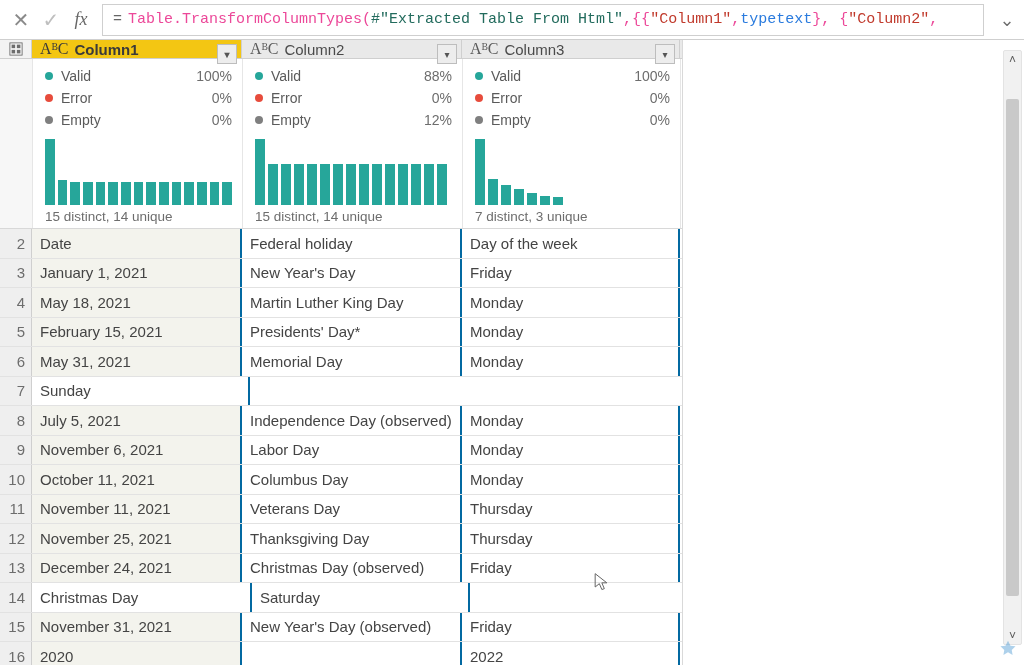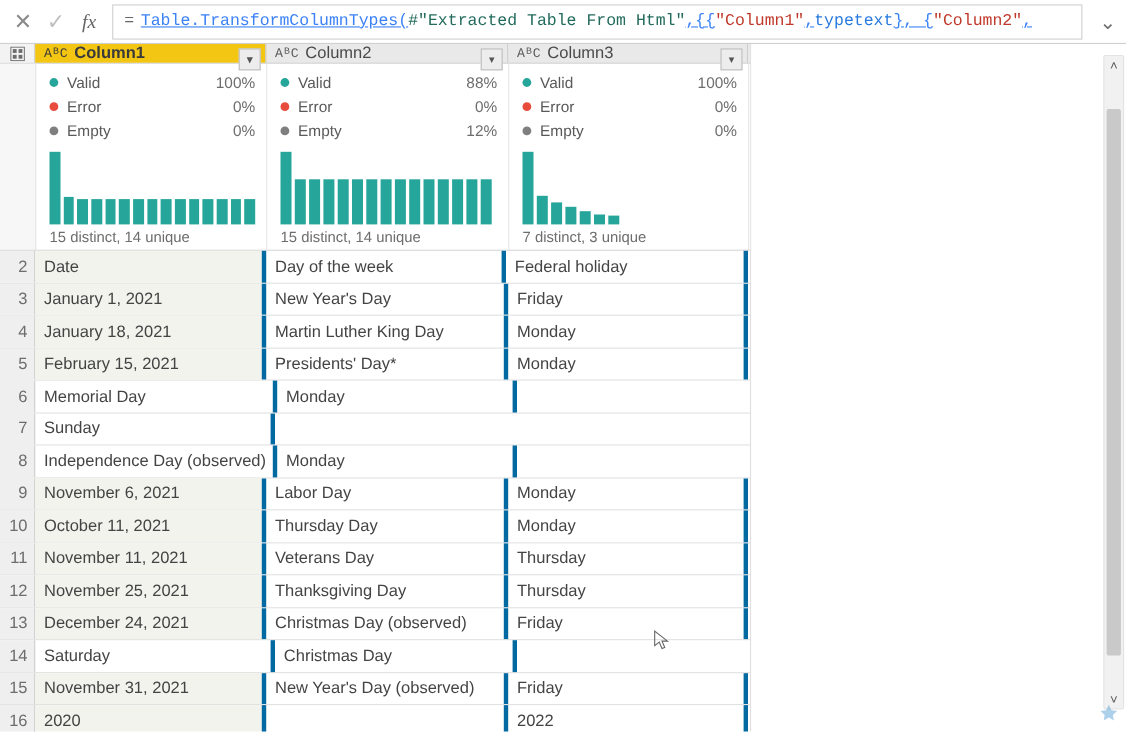--- a/index.html
+++ b/index.html
@@ -43,21 +43,21 @@
     display: flex;
     align-items: center;
     padding: 0 10px;
     font-family: Consolas, "Courier New", monospace;
     font-size: 15px;
     color: #444;
     white-space: nowrap;
     overflow: hidden;
   }
   .formula-box .eq { color: #666; margin-right:6px;}
-  .formula-box .tok-plain { color: #3b82f6; text-decoration: underline; }
+  .formula-box .tok-plain { color: #ec4899; }
   .formula-box .tok-step  { color: #226b5d; }
   .formula-box .tok-str   { color: #c0392b; }
   .formula-box .tok-kw    { color: #2a7bde; }
   .chev-down {
     width: 34px;
     height: 30px;
     display:flex;align-items:center;justify-content:center;
     color:#6d6d6d;
     cursor:pointer;
     font-size:18px;
@@ -137,24 +137,24 @@
     font-size:15px;
     color:#4a4a4a;
     cursor:pointer;
   }
   .col-header.selected {
     background:#f3c613;
     color:#3a3a3a;
     font-weight:600;
   }
   .col-header .type-badge {
-    font-size:12px;
+    font-size:16px;
     color:#5a5a5a;
     margin-right:6px;
-    font-family:Liberation Mono, monospace;
+    font-family:Liberation Serif, serif;
     font-weight:400;
   }
   .col-header.selected .type-badge { color:#3a3a3a;}
   .col-header .filter-btn {
     position:absolute;
     right:4px;
     top:4px;
     width:20px;height:20px;
     border:1px solid #bdbdbd;
     background:#ededed;
@@ -240,21 +240,21 @@
     background:#efefef;
     border-right:1px solid #cfcfcf;
     display:flex;
     align-items:center;
     justify-content:flex-end;
     padding-right:6px;
     color:#6d6d6d;
     box-sizing:border-box;
   }
   .data-row .cell {
-    border-right:4px solid #0369a1;
+    border-right:2px solid #0369a1;
     padding-left:8px;
     display:flex;
     align-items:center;
     box-sizing:border-box;
     white-space:nowrap;
     overflow:hidden;
   }
   .data-row .cell.selcol {
     background:#f3f3ed;
   }
@@ -455,65 +455,67 @@
             </div>
             <div class="profile-foot">7 distinct, 3 unique</div>
           </div>
         </div>
     </div>
 
     <div class="data-body" id="rows">
         <div class="data-row">
           <div class="rownum">2</div>
           <div class="cell selcol w1">Date</div>
+          <div class="cell w2">Federal holiday</div>
           <div class="cell w3">Day of the week</div>
-          <div class="cell w2">Federal holiday</div>
         </div>
         <div class="data-row">
           <div class="rownum">3</div>
           <div class="cell selcol w1">January 1, 2021</div>
           <div class="cell w2">New Year's Day</div>
           <div class="cell w3">Friday</div>
         </div>
         <div class="data-row">
           <div class="rownum">4</div>
-          <div class="cell selcol w1">January 18, 2021</div>
+          <div class="cell selcol w1">May 18, 2021</div>
           <div class="cell w2">Martin Luther King Day</div>
           <div class="cell w3">Monday</div>
         </div>
         <div class="data-row">
           <div class="rownum">5</div>
           <div class="cell selcol w1">February 15, 2021</div>
           <div class="cell w2">Presidents' Day*</div>
           <div class="cell w3">Monday</div>
         </div>
         <div class="data-row">
           <div class="rownum">6</div>
+          <div class="cell selcol w1">May 31, 2021</div>
           <div class="cell w2">Memorial Day</div>
           <div class="cell w3">Monday</div>
         </div>
         <div class="data-row">
           <div class="rownum">7</div>
           <div class="cell w3">Sunday</div>
         </div>
         <div class="data-row">
           <div class="rownum">8</div>
+          <div class="cell selcol w1">July 5, 2021</div>
           <div class="cell w2">Independence Day (observed)</div>
           <div class="cell w3">Monday</div>
         </div>
         <div class="data-row">
           <div class="rownum">9</div>
           <div class="cell selcol w1">November 6, 2021</div>
           <div class="cell w2">Labor Day</div>
           <div class="cell w3">Monday</div>
         </div>
         <div class="data-row">
           <div class="rownum">10</div>
           <div class="cell selcol w1">October 11, 2021</div>
-          <div class="cell w2">Thursday Day</div>
+          <div class="cell w2">Columbus Day</div>
           <div class="cell w3">Monday</div>
         </div>
         <div class="data-row">
           <div class="rownum">11</div>
           <div class="cell selcol w1">November 11, 2021</div>
           <div class="cell w2">Veterans Day</div>
           <div class="cell w3">Thursday</div>
         </div>
         <div class="data-row">
           <div class="rownum">12</div>
@@ -522,22 +524,22 @@
           <div class="cell w3">Thursday</div>
         </div>
         <div class="data-row">
           <div class="rownum">13</div>
           <div class="cell selcol w1">December 24, 2021</div>
           <div class="cell w2">Christmas Day (observed)</div>
           <div class="cell w3">Friday</div>
         </div>
         <div class="data-row">
           <div class="rownum">14</div>
+          <div class="cell w2">Christmas Day</div>
           <div class="cell w3">Saturday</div>
-          <div class="cell w2">Christmas Day</div>
         </div>
         <div class="data-row">
           <div class="rownum">15</div>
           <div class="cell selcol w1">November 31, 2021</div>
           <div class="cell w2">New Year's Day (observed)</div>
           <div class="cell w3">Friday</div>
         </div>
         <div class="data-row">
           <div class="rownum">16</div>
           <div class="cell selcol w1">2020</div>

